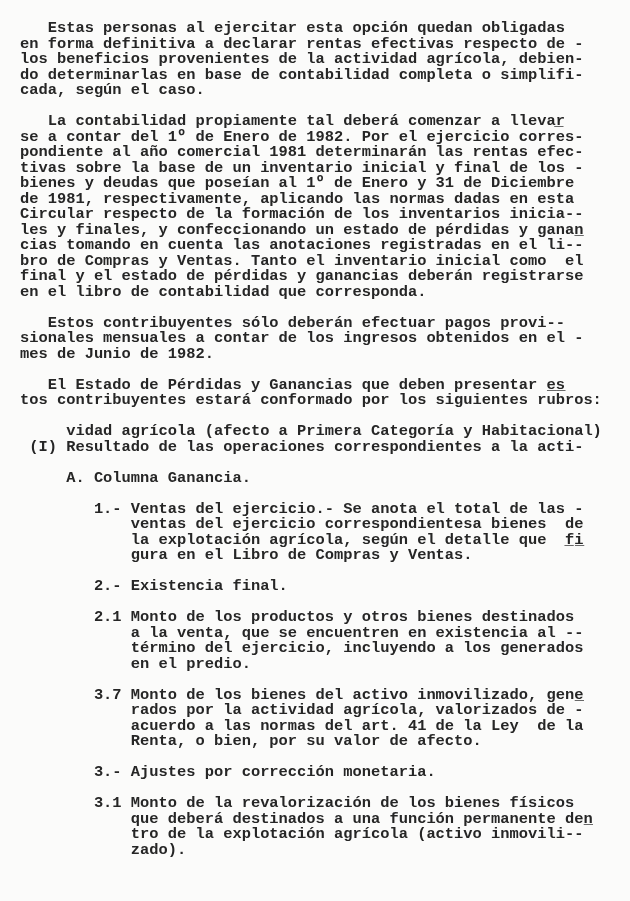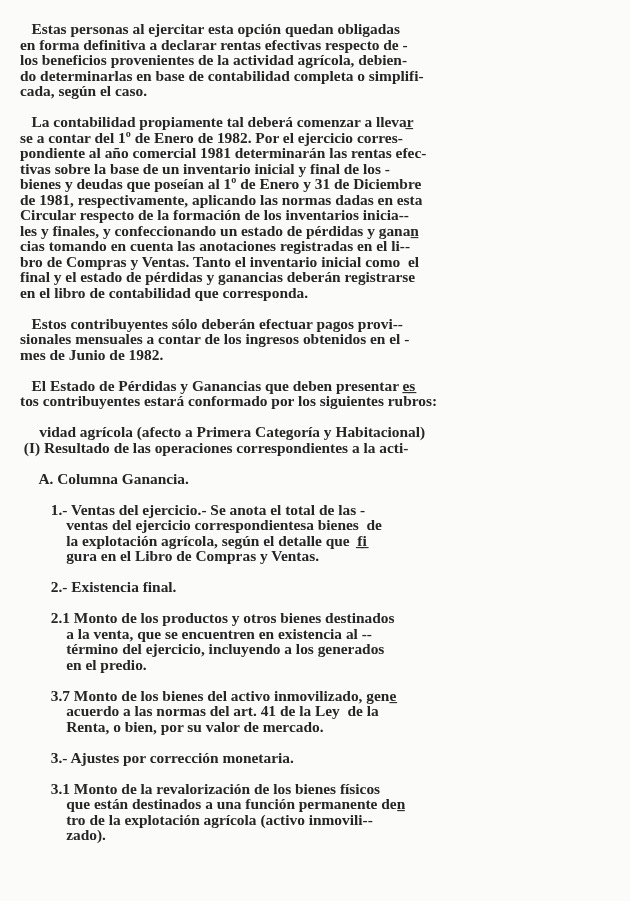--- a/index.html
+++ b/index.html
@@ -14,21 +14,21 @@
   .page {
     position: relative;
     width: 630px;
     height: 901px;
     box-sizing: border-box;
     background: var(--bg);
     padding: 21px 6px 0 20px;
     overflow: hidden;
   }
   .doc {
-    font-family: Liberation Serif, serif;
+    font-family: Liberation Mono, monospace;
     font-size: 15.4px;
     font-weight: 700;
     color: var(--ink);
     letter-spacing: 0;
   }
   .block {
     margin-bottom: 15.5px;
   }
   .block:last-child {
     margin-bottom: 16px;
@@ -91,26 +91,27 @@
         <div class="line">        2.- Existencia final.</div>
       </div>
       <div class="block">
         <div class="line">        2.1 Monto de los productos y otros bienes destinados</div>
         <div class="line">            a la venta, que se encuentren en existencia al --</div>
         <div class="line">            término del ejercicio, incluyendo a los generados</div>
         <div class="line">            en el predio.</div>
       </div>
       <div class="block">
         <div class="line">        3.7 Monto de los bienes del activo inmovilizado, gene̲</div>
+        <div class="line">            rados por la actividad agrícola, valorizados de -</div>
         <div class="line">            acuerdo a las normas del art. 41 de la Ley  de la</div>
-        <div class="line">            Renta, o bien, por su valor de mercado.</div>
+        <div class="line">            Renta, o bien, por su valor de afecto.</div>
       </div>
       <div class="block">
         <div class="line">        3.- Ajustes por corrección monetaria.</div>
       </div>
       <div class="block">
         <div class="line">        3.1 Monto de la revalorización de los bienes físicos</div>
-        <div class="line">            que están destinados a una función permanente den̲</div>
+        <div class="line">            que deberá destinados a una función permanente den̲</div>
         <div class="line">            tro de la explotación agrícola (activo inmovili--</div>
         <div class="line">            zado).</div>
       </div>
     </div>
 </div>
 
 </body></html>

